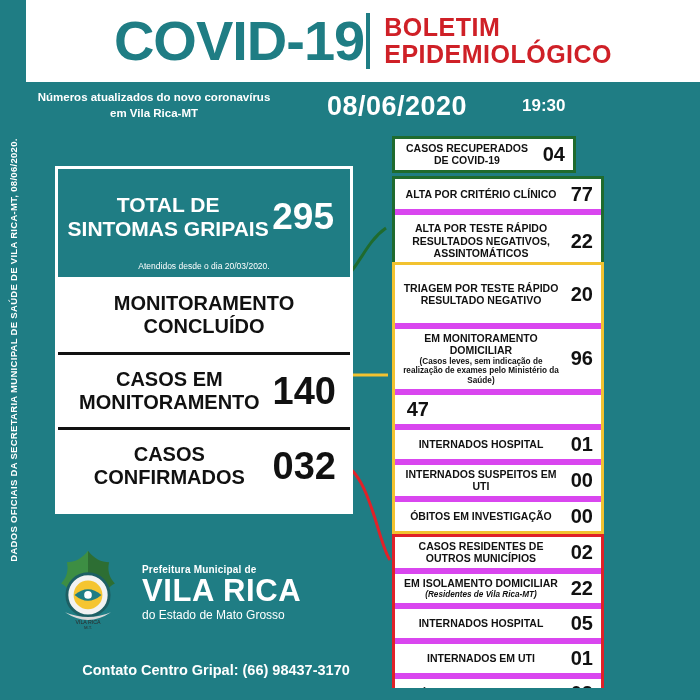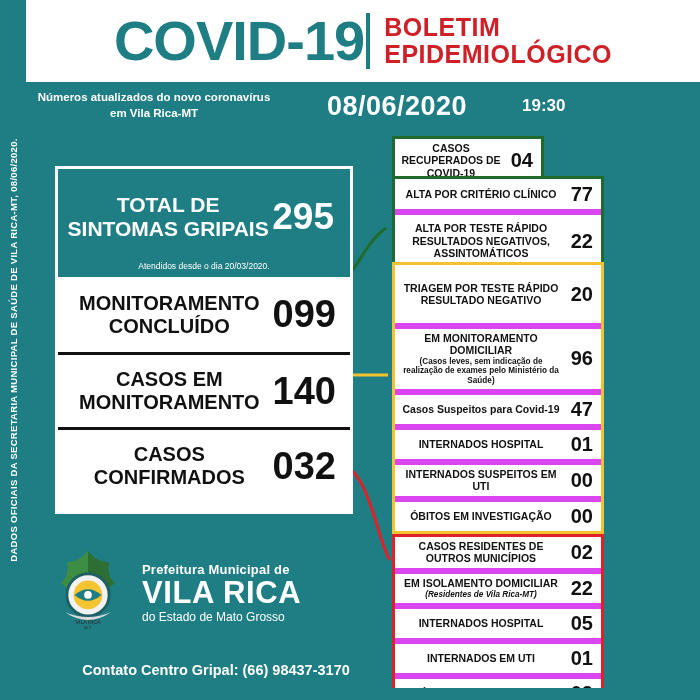--- a/index.html
+++ b/index.html
@@ -160,21 +160,21 @@
     font-weight: bold;
     color: #111111;
     padding-right: 6px;
   }
   
   .rbox {
     position: absolute;
     background: #ffffff;
     border: 3px solid #000;
   }
-  #box-recuperados { left: 392px; top: 136px; width: 152px; border-color: #1f6b2e; }
+  #box-recuperados { left: 392px; top: 136px; width: 184px; border-color: #1f6b2e; }
   #box-altas       { left: 392px; top: 176px; width: 212px; border-color: #1f6b2e; }
   #box-monitor     { left: 392px; top: 262px; width: 212px; border-color: #f2c230; }
   #box-residentes  { left: 392px; top: 534px; width: 212px; border-color: #e02128; }
 
   .rrow {
     display: flex;
     align-items: center;
     min-height: 30px;
     padding: 3px 4px;
   }
@@ -222,21 +222,21 @@
     width: 340px; height: 130px;
     display: flex;
     align-items: center;
   }
   #coat {
     width: 96px; height: 96px;
     position: relative;
     flex: 0 0 auto;
   }
   #pref-text { color: #ffffff; padding-left: 6px; }
-  #pref-line1 { font-size: 13px; font-weight: bold; letter-spacing: .2px; }
+  #pref-line1 { font-size: 10px; font-weight: bold; letter-spacing: .2px; }
   #pref-line2 { font-size: 31px; font-weight: bold; letter-spacing: .6px; line-height: 1.05; }
   #pref-line3 { font-size: 12px; font-weight: normal; }
   #contact {
     position: absolute;
     left: 26px; top: 662px;
     width: 380px;
     text-align: center;
     color: #ffffff;
     font-size: 14.5px;
     font-weight: bold;
@@ -282,21 +282,20 @@
 
 <div id="totals-card">
   <div id="totals-head">
     <div id="totals-head-label">TOTAL DE SINTOMAS GRIPAIS</div>
     <div id="totals-head-value">295</div>
   </div>
   <div id="totals-since">Atendidos desde o dia 20/03/2020.</div>
 
   <div class="totals-row">
     <div class="lbl">MONITORAMENTO CONCLUÍDO</div>
-    <div class="val">099</div>
   </div>
   <div class="totals-row">
     <div class="lbl">CASOS EM MONITORAMENTO</div>
     <div class="val">140</div>
   </div>
   <div class="totals-row">
     <div class="lbl">CASOS CONFIRMADOS</div>
     <div class="val">032</div>
   </div>
 </div>
@@ -325,21 +324,20 @@
     <div class="val">20</div>
   </div>
   <div class="rrow tall">
     <div class="lbl">
       <span>EM MONITORAMENTO DOMICILIAR</span>
       <span class="sub">(Casos leves, sem indicação de realização de exames pelo Ministério da Saúde)</span>
     </div>
     <div class="val">96</div>
   </div>
   <div class="rrow">
-    <div class="lbl">Casos Suspeitos para Covid-19</div>
     <div class="val">47</div>
   </div>
   <div class="rrow">
     <div class="lbl">INTERNADOS HOSPITAL</div>
     <div class="val">01</div>
   </div>
   <div class="rrow">
     <div class="lbl">INTERNADOS SUSPEITOS EM UTI</div>
     <div class="val">00</div>
   </div>

